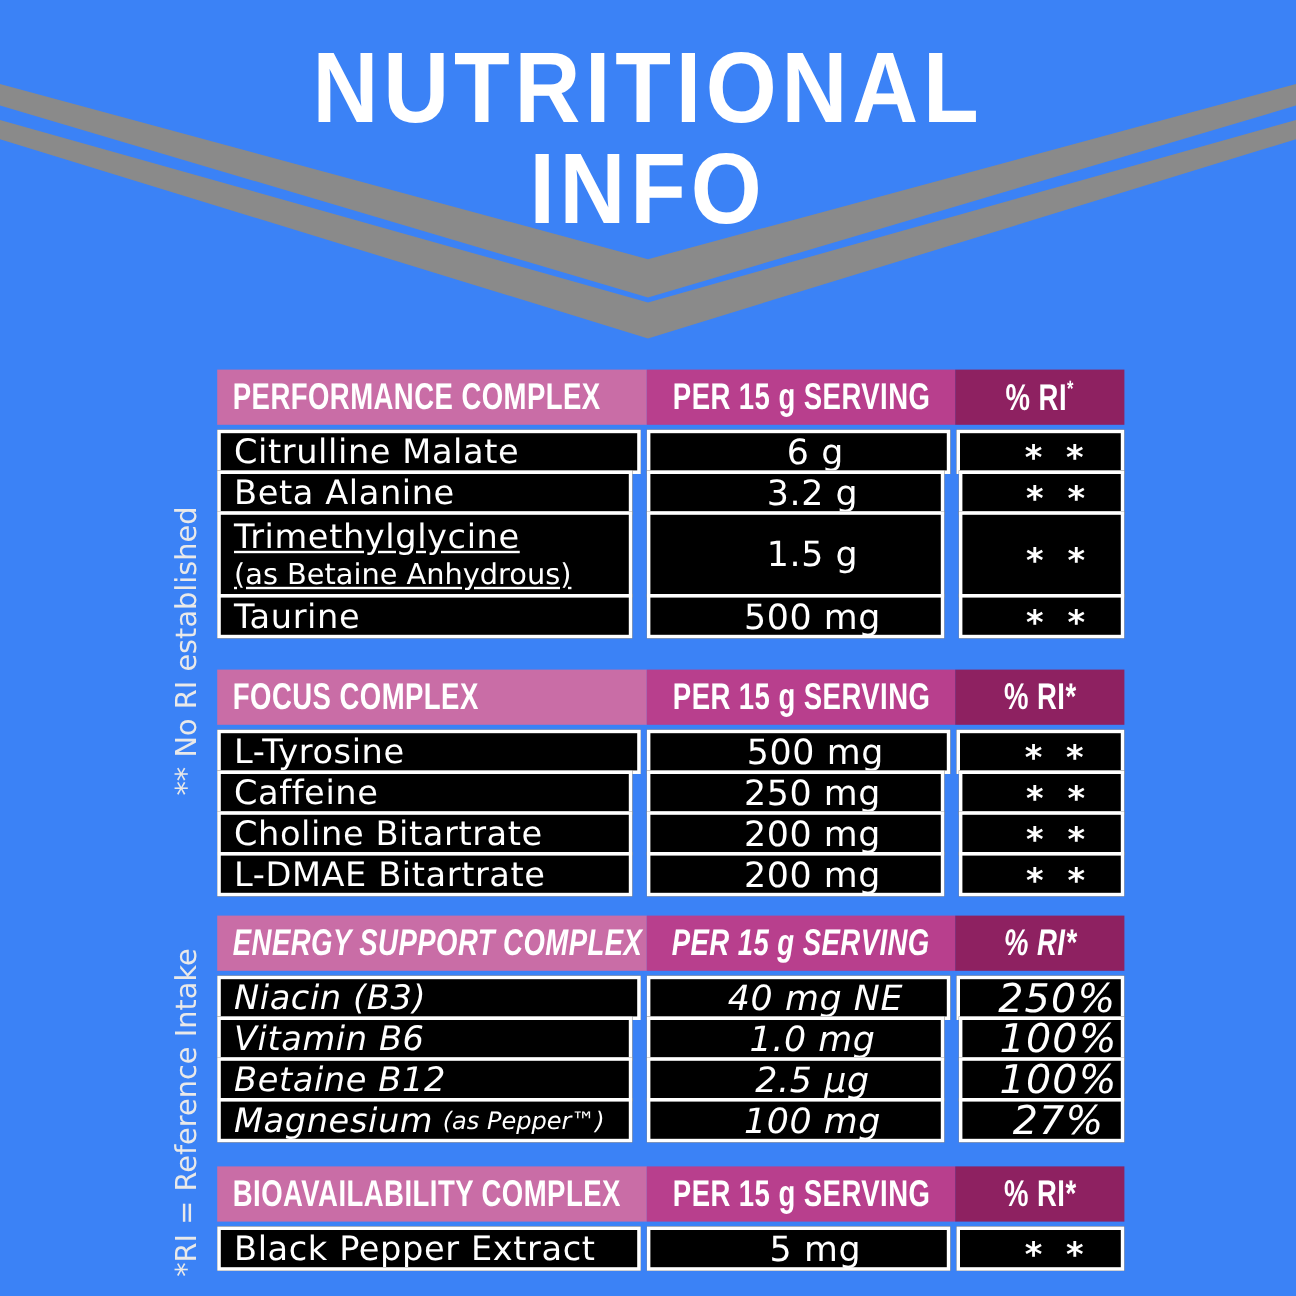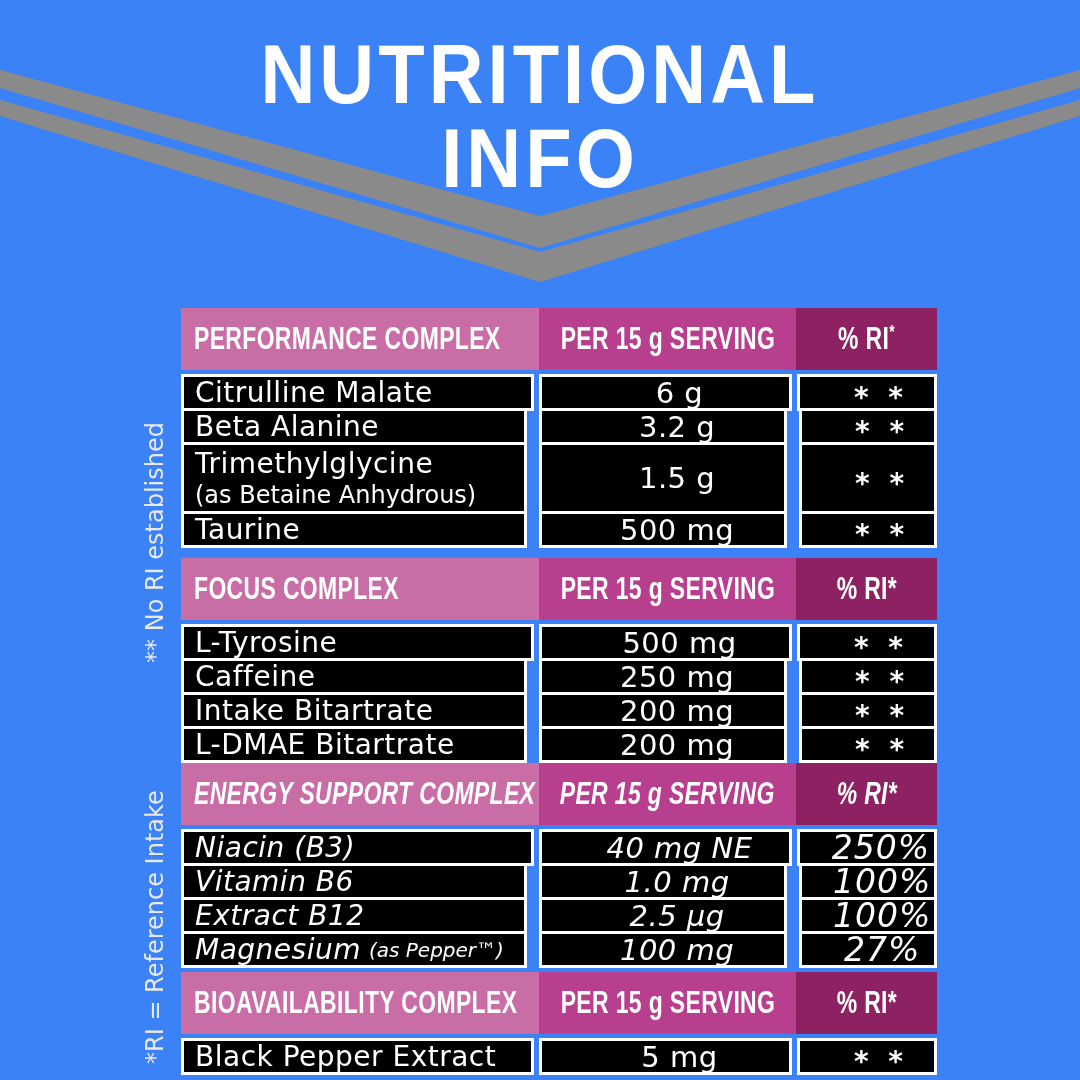--- a/index.html
+++ b/index.html
@@ -26,21 +26,21 @@
   .sidenote-inner {
     position:absolute; left:0; top:0; width:642px; height:42px;
     transform:rotate(-90deg) translateX(-642px); transform-origin:0 0;
     display:flex; justify-content:space-between; align-items:center;
     color:#e9e9e9; font-size:24px; white-space:nowrap;
   }
 
   
   #tables-root { position:absolute; left:181px; top:0; width:756px; height:1080px; }
   .section { position:absolute; left:0; width:756px; }
-  .thead { display:flex; height:62px; }
+  .thead { display:flex; height:46px; }
   .th { display:flex; align-items:center; color:#ffffff; box-sizing:border-box; }
   .th-complex { width:358px; padding-left:13px; }
   .th-serving { width:257px; justify-content:center; }
   .th-ri      { width:141px; justify-content:center; }
   .cond {
     font-family:"Liberation Sans", sans-serif; font-weight:bold;
     font-size:31px; white-space:nowrap;
     transform:scaleX(0.74); transform-origin:left center; letter-spacing:0.5px;
   }
   .cond.ctr { transform-origin:center center; }
@@ -48,21 +48,21 @@
 
   .rows { margin-top:4px; }
   .row { display:flex; gap:5px; height:37px; }
   .row + .row { margin-top:-3px;gap:12px; }
   .row.tall { height:72px; }
   .cell {
     border:3px solid #ffffff; background:#000000; box-sizing:border-box;
     display:flex; align-items:center; color:#ffffff;padding-left:28px;
   }
   .c1 { width:353px; padding-left:11px; }
-  .c1.two-line { flex-direction:column; align-items:flex-start; justify-content:center; }
+  .c1.two-line { flex-direction:column; align-items:flex-start; justify-content:center;text-decoration:underline; }
   .c2 { width:253px; justify-content:center; }
   .c3 { width:140px; justify-content:center; }
   .iname  { font-size:28px; white-space:nowrap; letter-spacing:0.5px; }
   .iname2 { font-size:24px; white-space:nowrap; margin-top:1px; }
   .isuffix{ font-size:20px; margin-left:8px; white-space:nowrap; }
   .amount { font-size:29px; white-space:nowrap; letter-spacing:0.5px; }
   .pct    { font-size:33px; letter-spacing:1px; }
   .stars  { font-size:28px; font-weight:bold; letter-spacing:5px; transform:translateY(5px); }
 </style>
 </head>
@@ -178,21 +178,21 @@
             </div>
             <div class="cell c2">
               <span class="amount">250 mg</span>
             </div>
             <div class="cell c3">
               <span class="stars">* *</span>
             </div>
           </div>
           <div class="row">
             <div class="cell c1">
-              <span class="iname">Intake Bitartrate</span>
+              <span class="iname">Choline Bitartrate</span>
             </div>
             <div class="cell c2">
               <span class="amount">200 mg</span>
             </div>
             <div class="cell c3">
               <span class="stars">* *</span>
             </div>
           </div>
           <div class="row">
             <div class="cell c1">
@@ -237,21 +237,21 @@
             </div>
             <div class="cell c2">
               <span class="amount">1.0 mg</span>
             </div>
             <div class="cell c3">
               <span class="pct">100%</span>
             </div>
           </div>
           <div class="row">
             <div class="cell c1">
-              <span class="iname">Extract B12</span>
+              <span class="iname">Betaine B12</span>
             </div>
             <div class="cell c2">
               <span class="amount">2.5 µg</span>
             </div>
             <div class="cell c3">
               <span class="pct">100%</span>
             </div>
           </div>
           <div class="row">
             <div class="cell c1">

